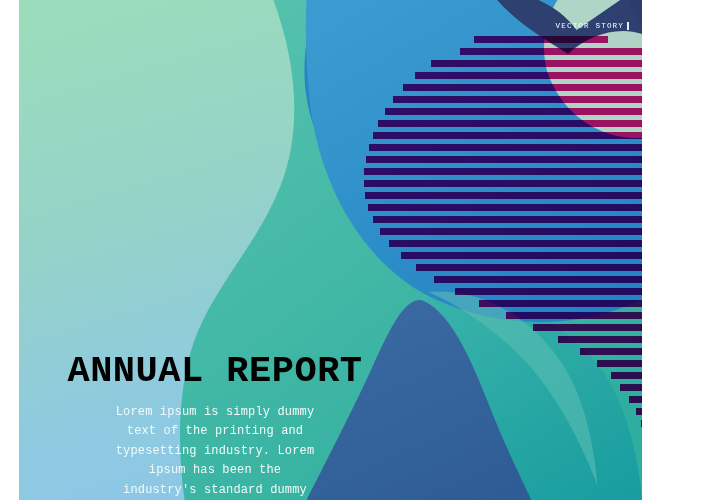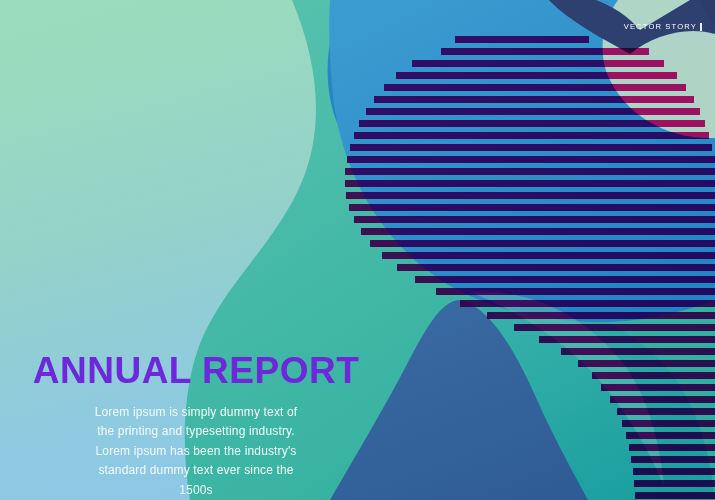--- a/index.html
+++ b/index.html
@@ -2,25 +2,26 @@
 <html><head>
 <meta charset="utf-8">
 <style>
   html, body {
     margin: 0;
     padding: 0;
     background: #ffffff;
   }
   #poster {
     position: relative;
-    width: 715px;
+    width: 623px;
     height: 500px;
     overflow: hidden;
-    font-family: Liberation Sans, sans-serif;
+    font-family: Liberation Mono, monospace;
     background: #8fd3c0;
+    margin-left: 19px;
   }
   .layer {
     position: absolute;
     inset: 0;
     width: 100%;
     height: 100%;
     display: block;
   }
   
   #bars {
@@ -38,21 +39,21 @@
   #textblock {
     position: absolute;
     left: 0;
     top: 352px;
     width: 392px;
     text-align: center;
     z-index: 40;
   }
   #title {
     margin: 0;
-    color: #6d28d9;
+    color: #000000;
     font-size: 37px;
     font-weight: bold;
     letter-spacing: 0.5px;
     line-height: 1.05;
   }
   #subtitle {
     margin: 12px auto 0 auto;
     width: 212px;
     color: #f2fbfa;
     font-size: 12px;

